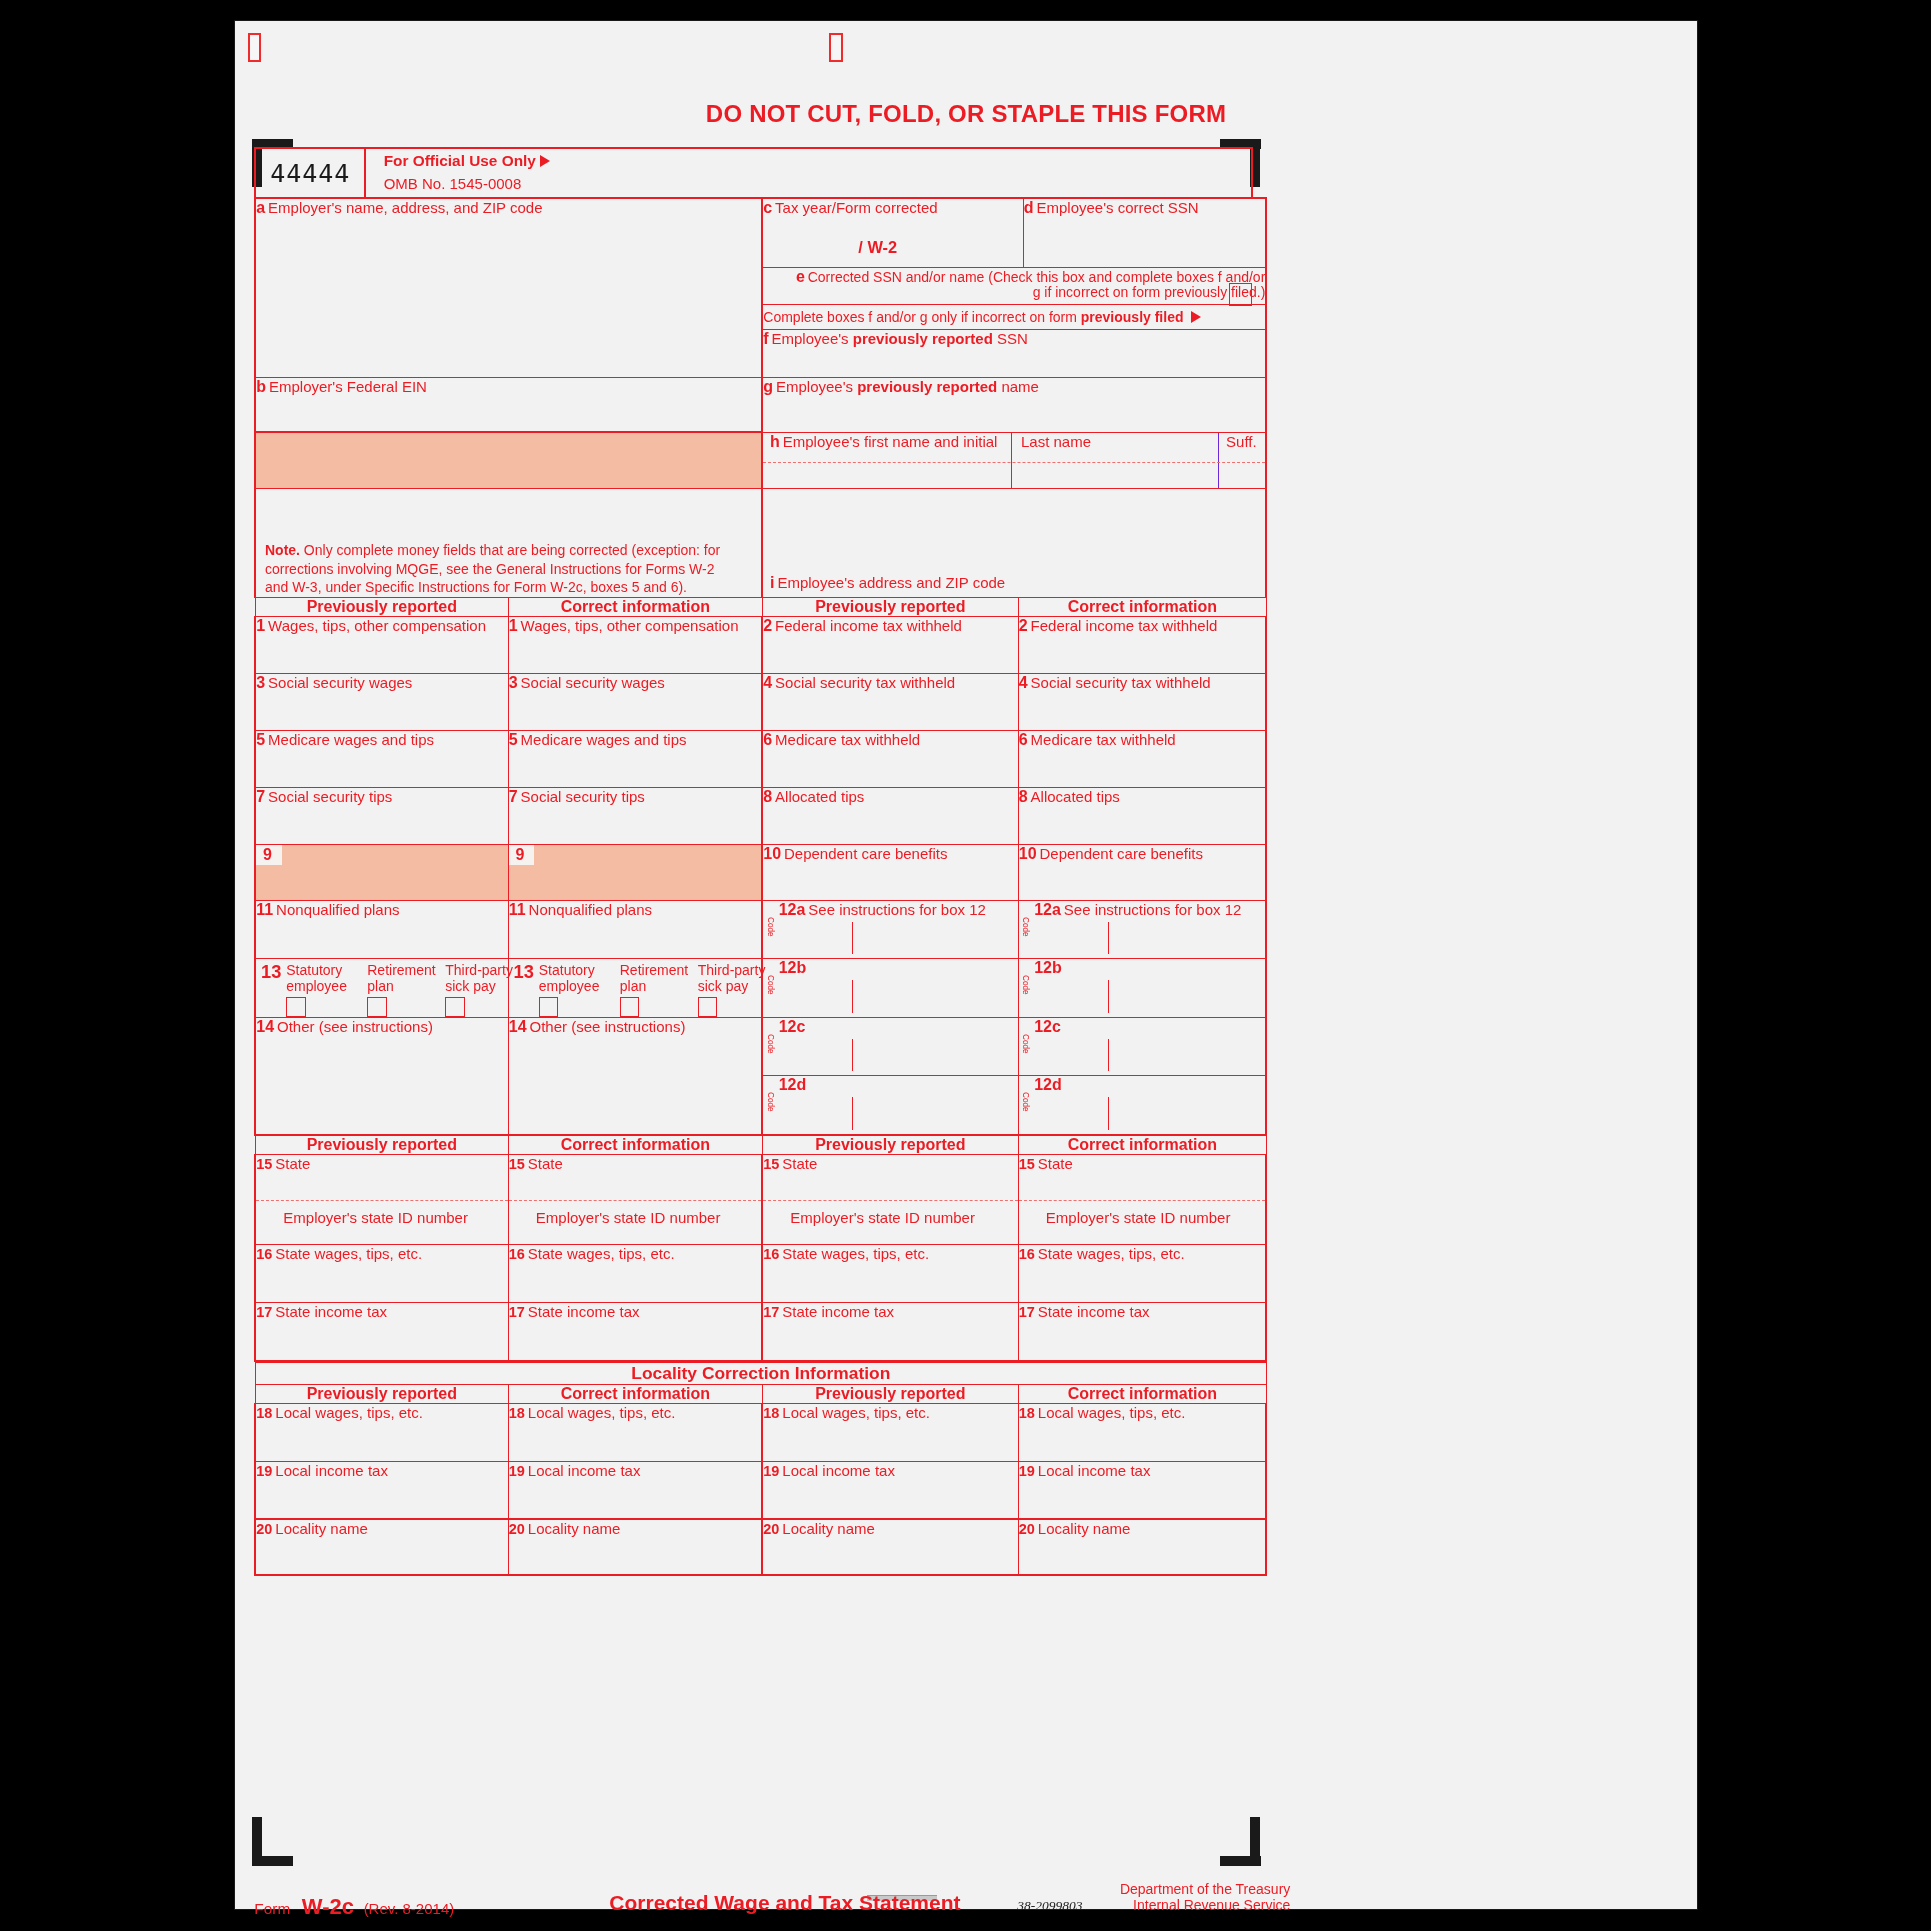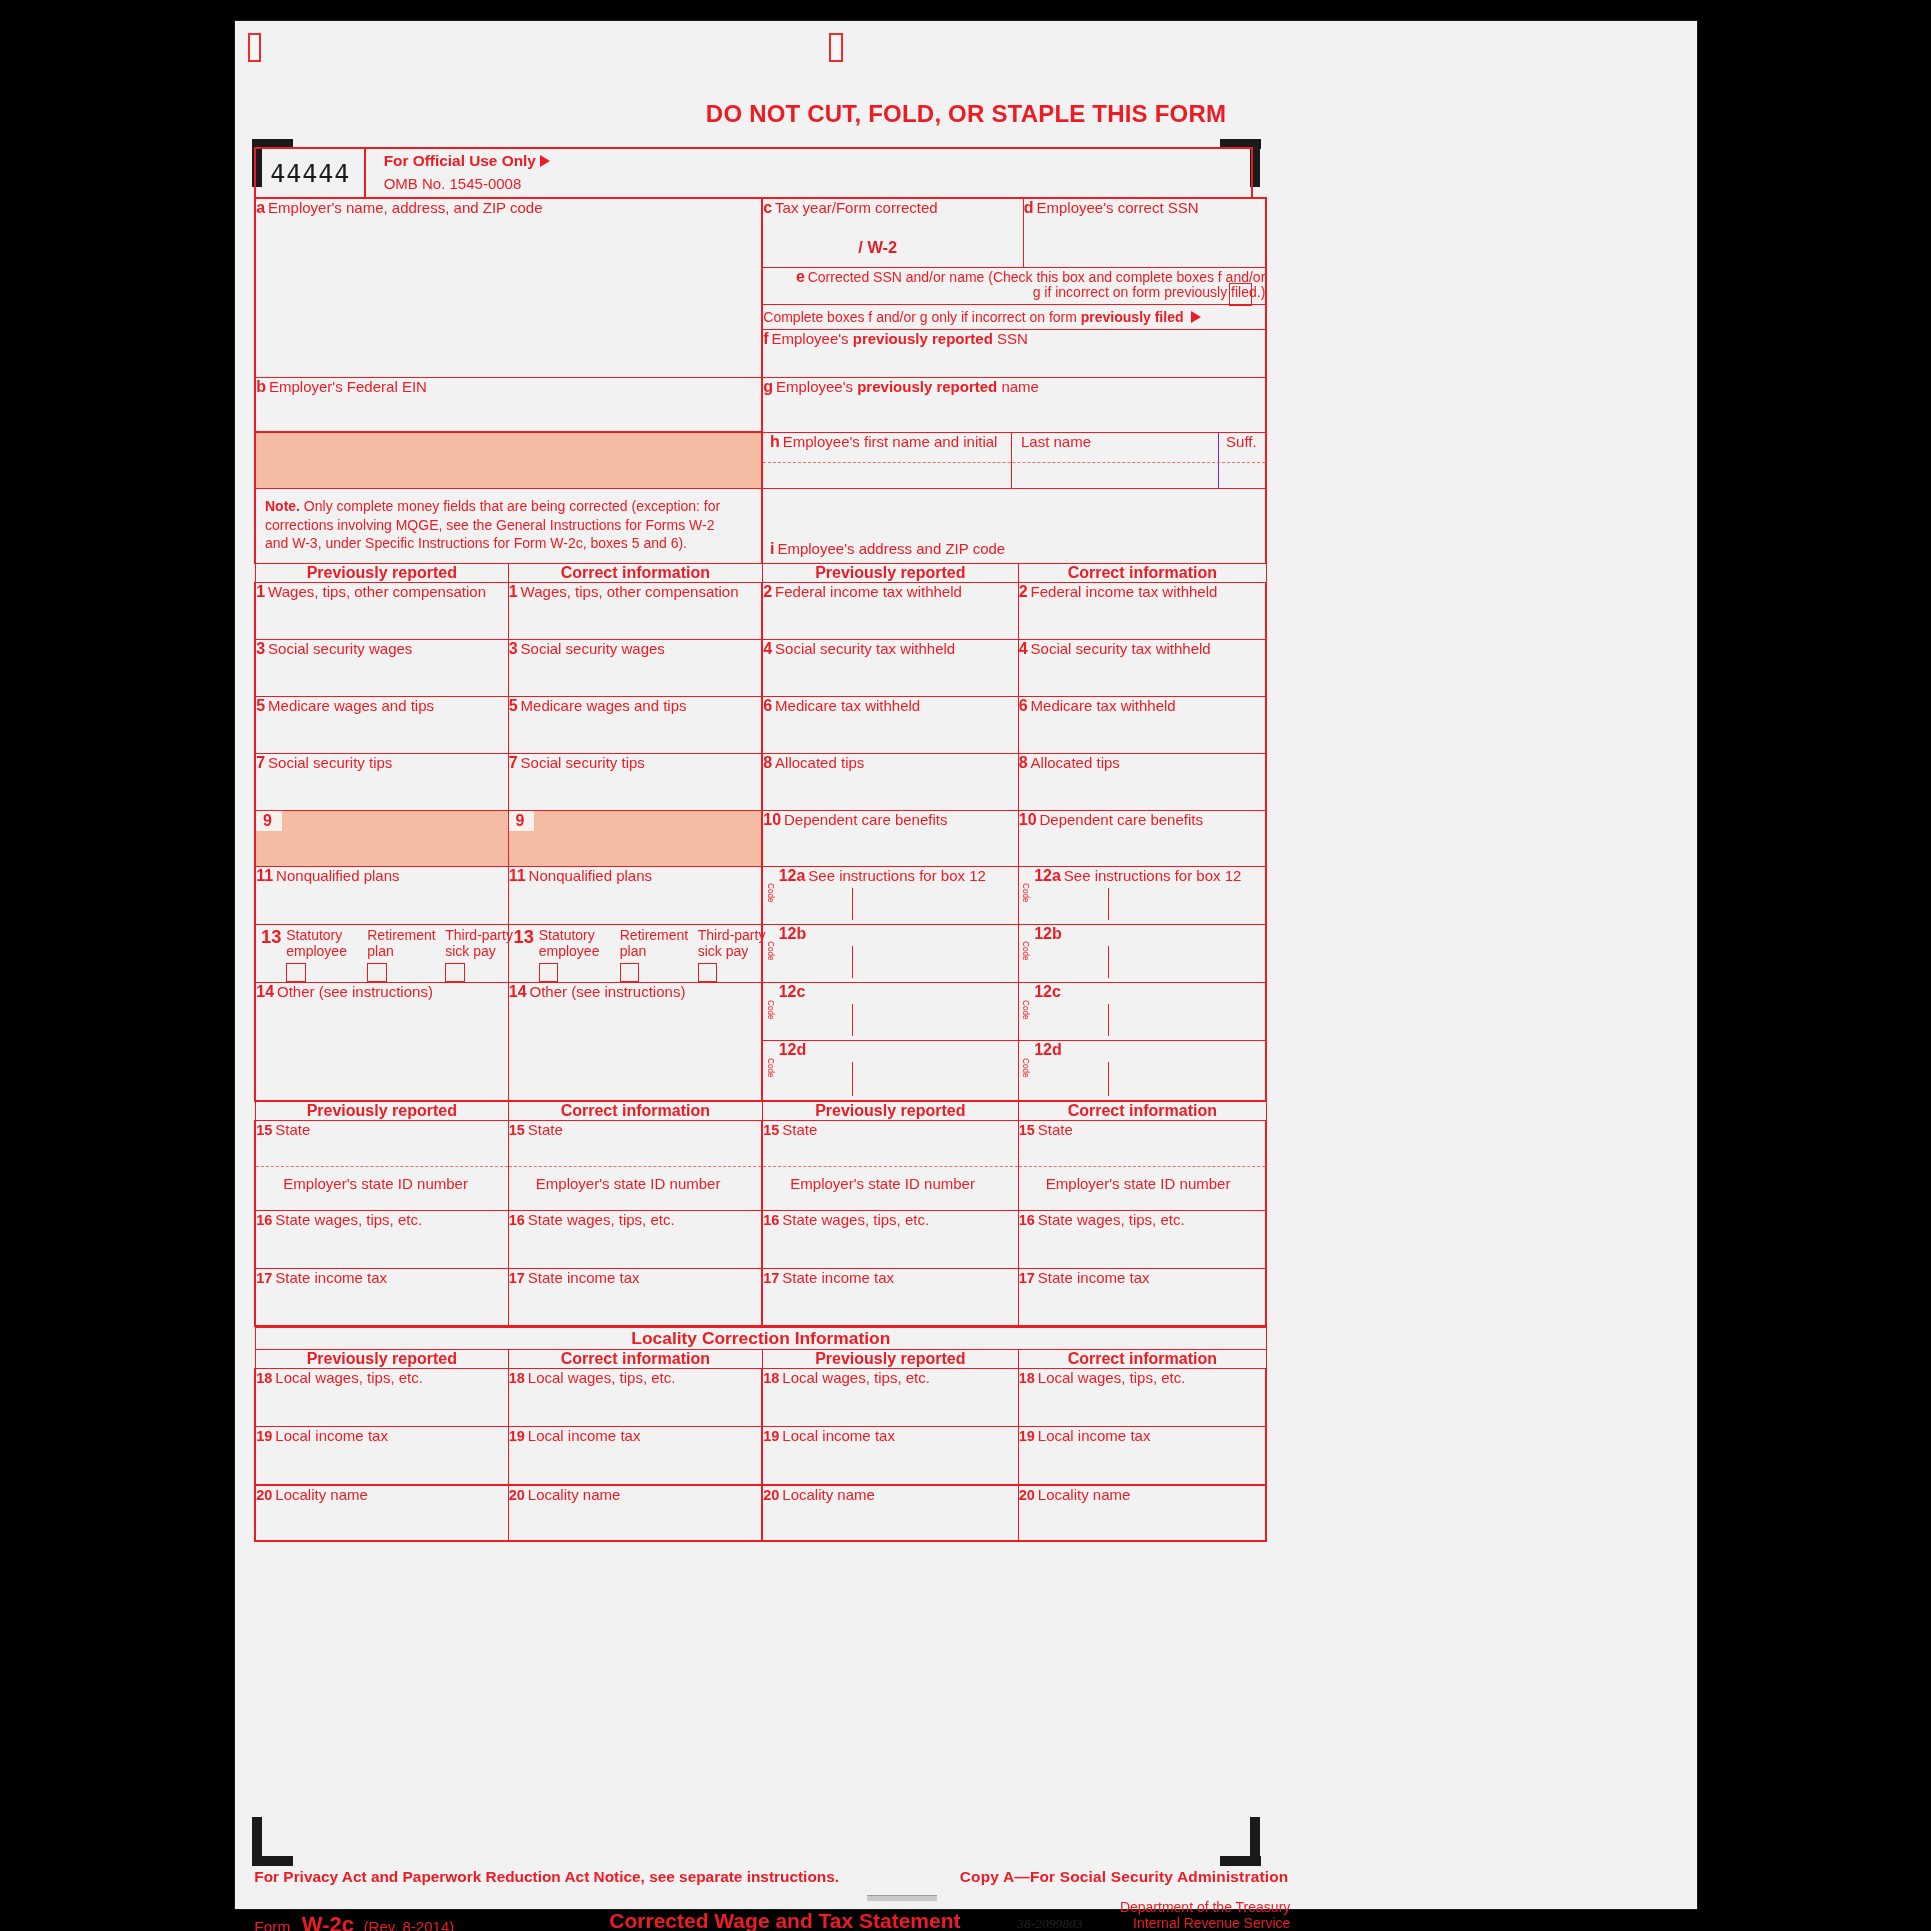--- a/index.html
+++ b/index.html
@@ -236,21 +236,21 @@
             <div style="flex:0 0 46px; padding-left:6.8px; box-sizing:border-box;">
               <span class="lbl">Suff.</span>
             </div>
           </div>
           <div class="dashline" style="top:29px;"></div>
         </td>
       </tr>
       <tr>
 
         <td class="bx bl2" style="height:75px; padding:8.7px 9.7px 0 8.7px;">
-          <div class="lbl" style="font-size:14px; line-height:1.33; white-space:normal;">
+          <div class="lbl" style="font-size:14px; line-height:1.33; white-space:normal;margin-top:44px;">
             <b>Note.</b><span> Only  complete  money  fields  that  are  being  corrected  (exception:  for</span>
           </div>
           <div class="lbl" style="font-size:14px; line-height:1.33;">corrections  involving  MQGE,  see  the  General  Instructions  for  Forms  W-2</div>
           <div class="lbl" style="font-size:14px; line-height:1.33;">and  W-3,  under  Specific  Instructions  for  Form  W-2c,  boxes  5  and  6).</div>
         </td>
 
         <td colspan="2" class="bx br2 mid-divider" style="height:75px; padding:0 0 0 9px; position:relative;">
           <div style="position:absolute; left:6.8px; bottom:4.8px;">
             <span class="numlbl">i</span><span class="lbl">Employee's address and ZIP code</span>
           </div>
@@ -595,24 +595,20 @@
     </tbody>
       </table>
 
     <div class="blkbar" style="left:-1.9px; top:1709px; width:41px; height:9.7px;"></div>
     <div class="blkbar" style="left:-1.9px; top:1670px; width:9.7px; height:48px;"></div>
     <div class="blkbar" style="left:966px; top:1709px; width:41px; height:9.7px;"></div>
     <div class="blkbar" style="left:996px; top:1670px; width:9.7px; height:48px;"></div>
   </div>
 
   <div class="footer">
-    <div style="display:flex; justify-content:space-between; align-items:baseline;">
-      <div class="f-privacy">For Privacy Act and Paperwork Reduction Act Notice, see separate instructions.</div>
-      <div class="f-copy" style="margin-right:1.9px;">Copy  A—For  Social  Security  Administration</div>
-    </div>
 
     <div style="display:flex; align-items:baseline; margin-top:26px; position:relative;">
       <div style="display:flex; align-items:baseline; flex:0 0 auto;">
         <span class="f-form">Form</span>
         <span class="f-w2c" style="margin-left:11.6px;">W-2c</span>
         <span class="f-rev" style="margin-left:9.7px;">(Rev. 8-2014)</span>
       </div>
       <div class="f-stmt" style="position:absolute; left:355px; top:-2.9px;">Corrected Wage and Tax Statement</div>
       <div class="f-num" style="position:absolute; left:763px; top:3.9px;">38-2099803</div>
       <div style="position:absolute; right:0; top:-13.5px;">

